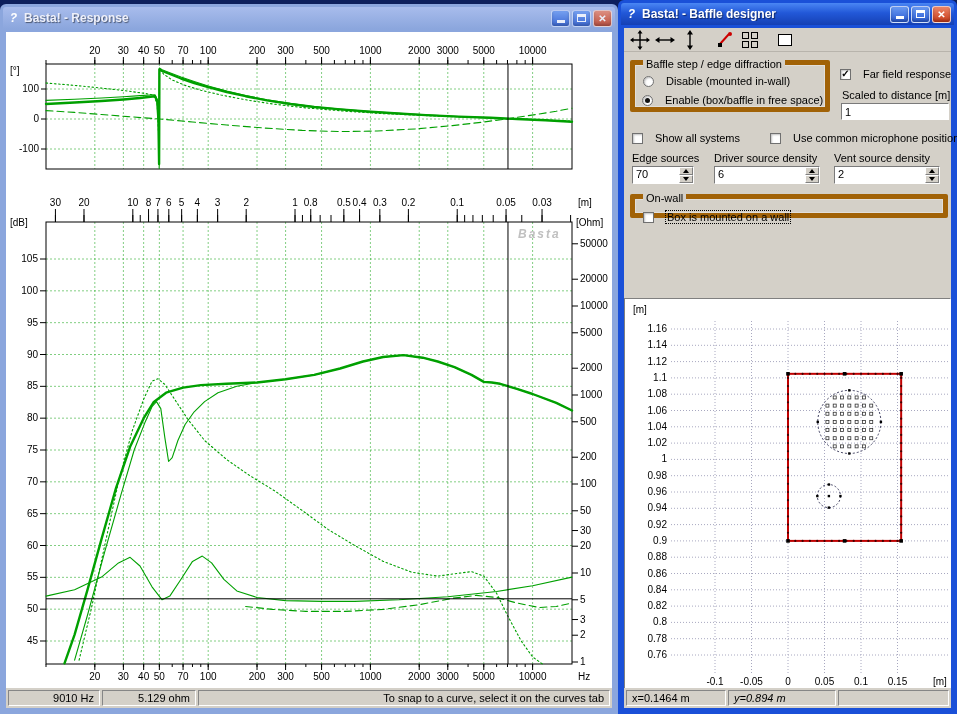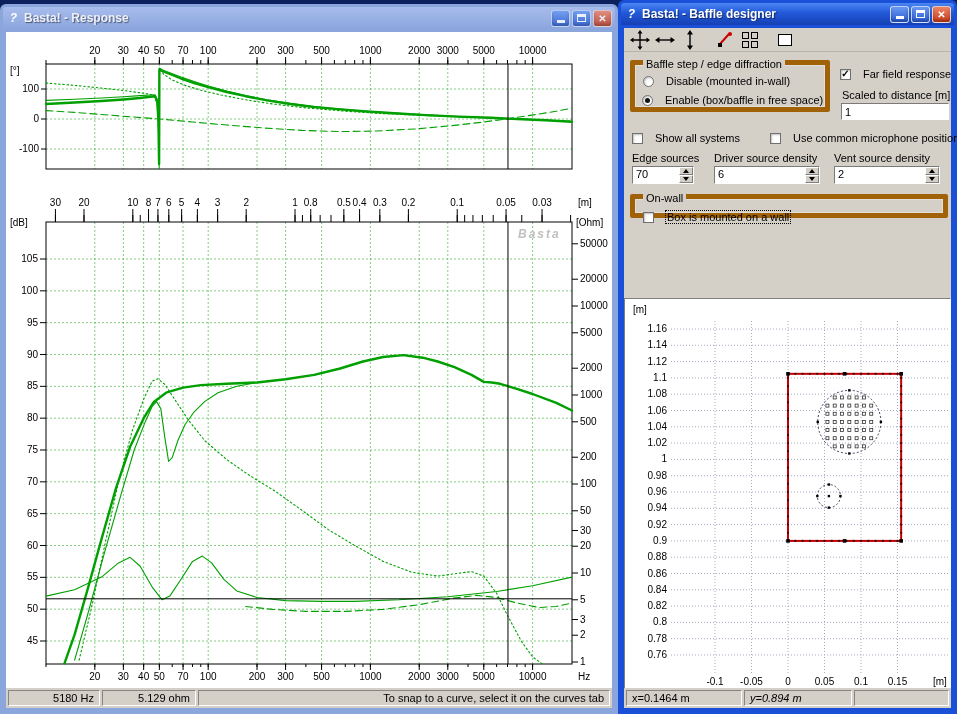--- a/index.html
+++ b/index.html
@@ -386,21 +386,21 @@
           <rect x="40" y="40" width="526" height="442" class="frame"></rect>
           <path d="M58.5 481.3 L68.6 452.6 L81.4 408.1 L95.5 357.1 L110.0 306.2 L124.1 264.8 L137.7 236.2 L147.5 220.3 L160.1 210.7 L177.1 205.6 L194.8 203.1 L220.7 201.8 L251.0 200.5 L279.6 197.3 L308.2 192.9 L334.1 186.5 L357.0 179.5 L377.2 175.0 L397.5 173.1 L416.7 175.7 L431.7 179.5 L448.5 185.2 L465.5 192.9 L477.8 199.9 L485.8 200.5 L494.1 201.8 L510.9 206.9 L526.6 212.0 L550.3 220.9 L566.0 228.5" class="cv th"></path>
           <path d="M68.6 478.1 L81.4 433.5 L98.7 369.9 L115.0 312.6 L128.2 268.0 L139.4 239.4 L146.0 224.7 L150.5 219.6 L154.8 226.6 L158.8 255.3 L162.6 279.5 L166.2 275.6 L171.9 258.5 L179.1 242.5 L188.2 229.8 L198.6 219.6 L212.0 210.7 L230.8 204.3 L251.0 200.5 L279.6 197.3 L308.2 192.9 L334.1 186.5 L357.0 179.5 L377.2 175.0 L397.5 173.1 L416.7 175.7 L431.7 179.5 L448.5 185.2 L465.5 192.9 L477.8 199.9 L485.8 200.5 L494.1 201.8 L510.9 206.9 L526.6 212.0 L550.3 220.9 L566.0 228.5" class="cv tn"></path>
           <path d="M73.1 478.1 L85.2 427.2 L98.7 363.5 L112.5 299.8 L126.2 248.9 L137.7 217.1 L146.0 199.2 L151.9 196.7 L158.8 202.4 L168.5 217.1 L181.9 237.4 L198.6 258.5 L220.7 277.6 L243.6 293.5 L269.5 309.4 L296.2 328.5 L322.3 347.6 L348.7 363.5 L377.2 379.4 L405.8 390.2 L431.7 394.1 L450.6 391.5 L465.5 389.6 L477.8 394.1 L490.6 411.3 L501.5 433.5 L515.2 459.0 L526.6 474.9 L536.4 482.0" class="cv dt"></path>
           <path d="M40.0 414.1 L68.6 407.7 L95.5 395.1 L112.5 380.9 L124.1 375.3 L134.0 384.0 L146.0 404.8 L156.1 417.8 L163.8 414.1 L175.0 397.3 L186.5 379.4 L196.3 374.1 L205.6 380.9 L217.9 397.3 L230.8 408.9 L251.0 415.5 L279.6 418.6 L315.6 419.4 L348.7 419.4 L393.0 417.8 L441.8 414.8 L490.6 409.5 L526.6 403.7 L566.0 395.1" class="cv tn"></path>
           <path d="M239.6 424.5 L266.7 427.4 L299.9 429.4 L339.3 429.4 L377.2 427.4 L413.2 422.7 L446.3 416.3 L470.4 413.4 L490.6 415.5 L510.9 421.0 L533.3 425.5 L550.3 424.5 L566.0 421.0" class="cv dh"></path>
           <line x1="501.97627477600486" y1="40" x2="501.97627477600486" y2="482" class="cursor"></line>
           <line x1="40" y1="416.80708978314794" x2="566" y2="416.80708978314794" class="cursor"></line>
         </svg>
       <div class="sbar">
-        <span class="scell" style="width:92px;">5180 Hz</span>
+        <span class="scell" style="width:92px;">9010 Hz</span>
         <span class="scell" style="width:94px;">5.129 ohm</span>
         <span class="scell" style="flex:1;">To snap to a curve, select it on the curves tab</span>
       </div>
     </div>
   </div>
 
   <div class="win win-right">
     <div class="tbar active">
       <span class="appico">?</span>
       <span class="ttext">Basta! - Baffle designer</span>
@@ -731,20 +731,20 @@
               <rect x="202.68" y="195.87499999999997" width="2.4" height="2.4" fill="#000"></rect>
               <rect x="214.23000000000002" y="195.87499999999997" width="2.4" height="2.4" fill="#000"></rect>
               <rect x="191.13" y="195.87499999999997" width="2.4" height="2.4" fill="#000"></rect>
               <rect x="202.68" y="207.42499999999998" width="2.4" height="2.4" fill="#000"></rect>
               <rect x="202.68" y="184.32499999999996" width="2.4" height="2.4" fill="#000"></rect>
             </g>
           </svg>
       </div>
 
       <div class="sbar">
-        <span class="scell" style="width:116px;">x=0.1464 m</span>
+        <span class="scell" style="width:100px;">x=0.1464 m</span>
         <span class="scell" style="width:108px;font-style:italic;">y=0.894 m</span>
         <span class="scell" style="flex:1;"></span>
       </div>
     </div>
   </div>
 
 </div>
 
 </body></html>

